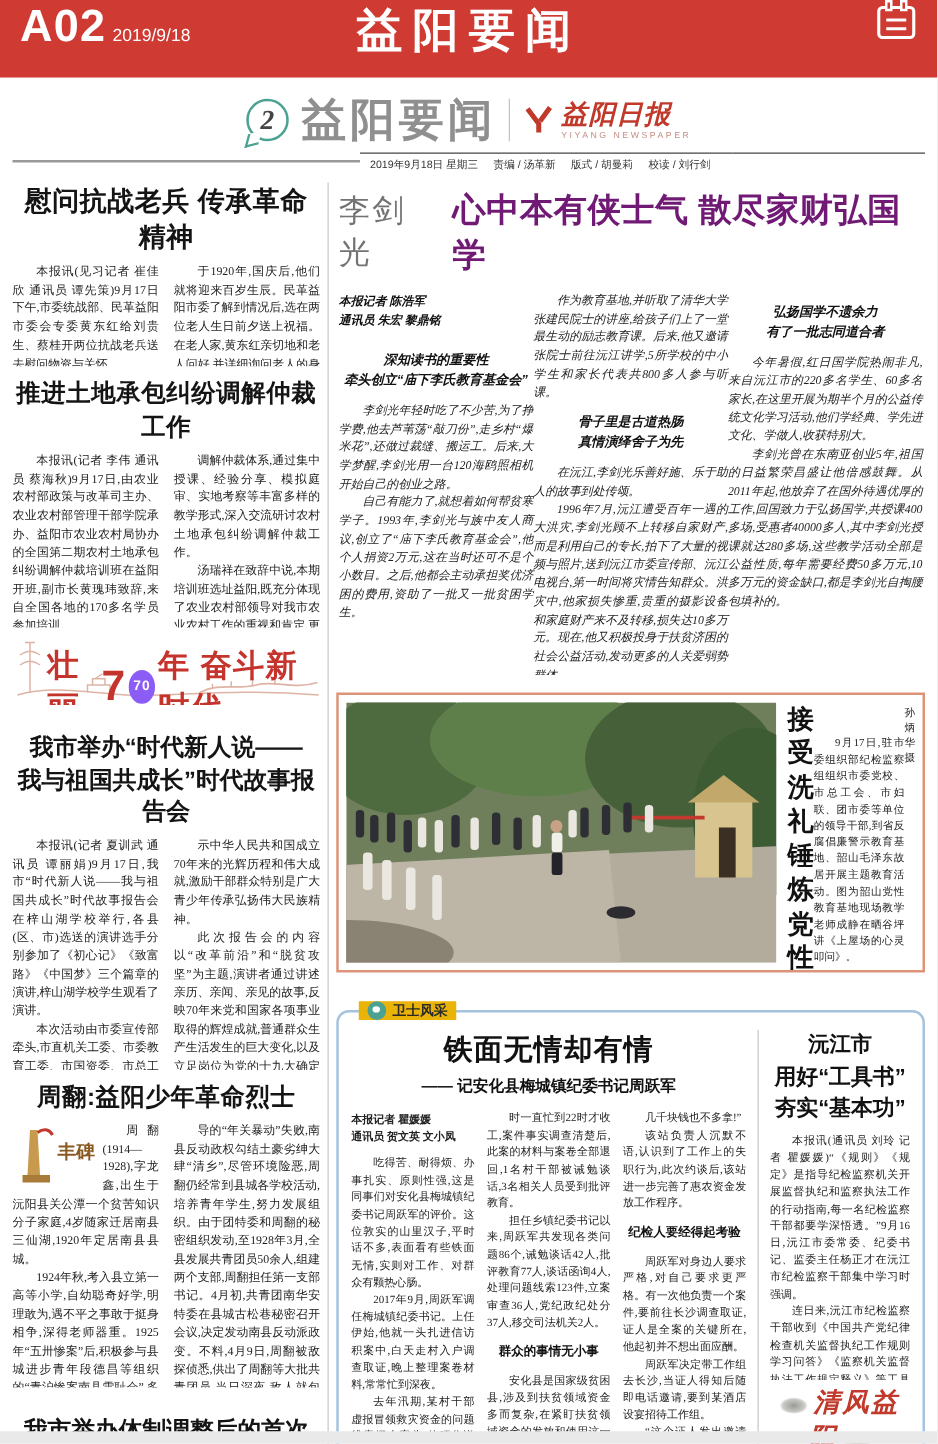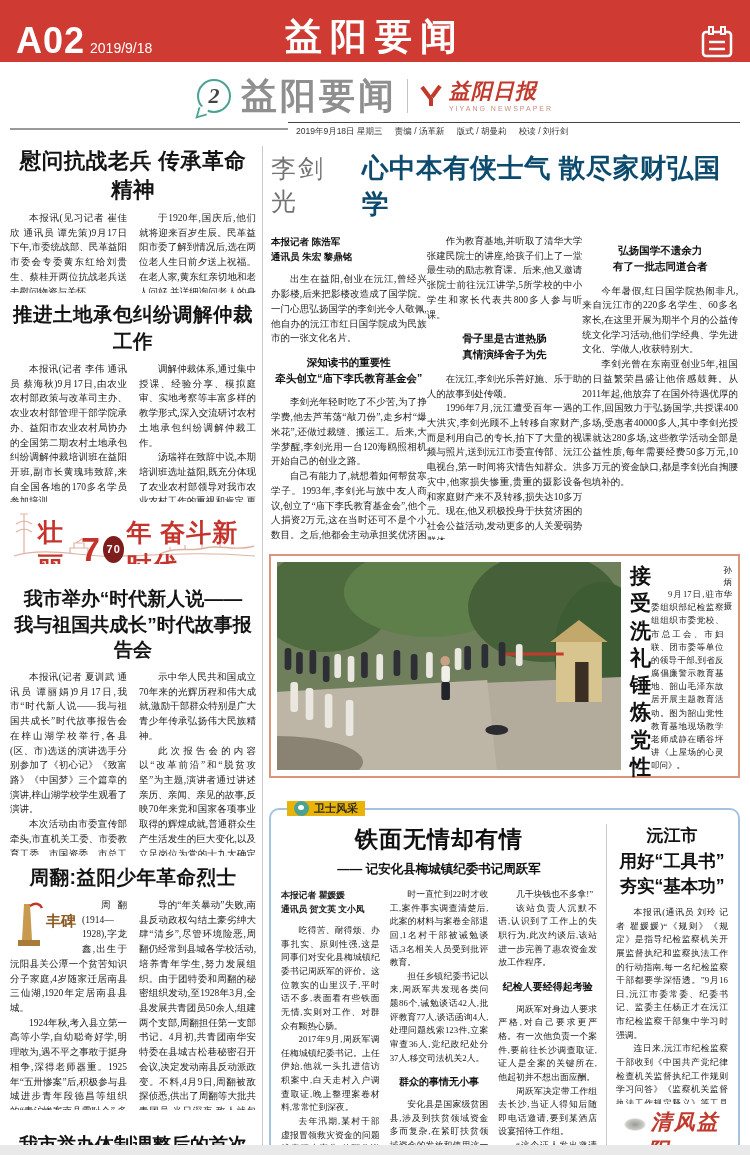--- a/index.html
+++ b/index.html
@@ -1,20 +1,20 @@
 <!DOCTYPE html>
 <html><head>
 <meta charset="utf-8">
 <style>
   * { margin:0; padding:0; box-sizing:border-box; }
   body { background:#d8d8d8; font-family:"Liberation Sans", sans-serif; }
   .page { width:750px; height:1155px; background:#fff; position:relative; margin:0 auto; overflow:hidden; }
 
   
-  .topbar { height:62px; background:#cf3a33; color:#fff; display:flex; align-items:flex-end; padding:0 16px; position:relative; }
+  .topbar { height:62px; background:#cf3a33; color:#fff; display:flex; align-items:flex-start; padding:0 16px; position:relative; }
   .code-wrap { display:flex; align-items:baseline; gap:5px; }
   .page-code { font-size:36px; font-weight:bold; letter-spacing:1px; }
   .page-date { font-size:14px; }
   .topbar-title { position:absolute; left:0; right:0; text-align:center; font-size:37px; font-weight:bold; letter-spacing:8px; }
   .cal-icon { margin-left:auto; position:relative; z-index:2; }
 
   
   .masthead { padding-top:12px; }
   .mast-center { display:flex; align-items:center; justify-content:center; gap:10px; height:44px; }
   .bubble2 { width:34px; height:34px; border:2px solid #4ba293; border-radius:50%; color:#444;
@@ -54,31 +54,31 @@
   .h-a2 { height:140px; }
   .h-a3 { height:186px; }
   .h-a4 { height:212px; } .mb8 { margin-bottom:8px; }
 
   
   .banner70 { position:relative; height:54px; margin:8px 0 10px; overflow:hidden; }
   .banner70 svg { position:absolute; inset:0; }
   .banner-text { position:absolute; left:28px; top:6px; display:flex; align-items:center; gap:2px;
         color:#c5342c; font-weight:bold; font-size:25px; letter-spacing:1px; }
   .banner-7 { font-size:34px; line-height:1; }
-  .banner-circle { width:27px; height:27px; background:#7f1d1d; border-radius:50%; color:#fff;
+  .banner-circle { width:27px; height:27px; background:#8b5cf6; border-radius:50%; color:#fff;
         font-size:11px; display:flex; align-items:center; justify-content:center; font-weight:bold; }
 
   
   .monument { float:left; width:66px; height:52px; margin:2px 6px 2px 0; }
 
   
   .feature-head { display:flex; align-items:baseline; gap:12px; padding:4px 2px 2px; }
   .feature-kicker { font-size:25px; color:#737373; font-weight:500; letter-spacing:2px; }
-  .feature-title { font-size:26.5px; font-weight:bold; color:#0c4a6e; letter-spacing:0.5px; }
-  .feature-cols { display:flex; height:306px; overflow:hidden; margin-top:10px; padding:0 2px; }
+  .feature-title { font-size:26.5px; font-weight:bold; color:#701a75; letter-spacing:0.5px; }
+  .feature-cols { display:flex; height:306px; overflow:hidden; margin-top:10px; padding:0 2px;font-style:italic; }
   .fcol { flex:1; min-width:0; display:flex; flex-direction:column; }
   .byline { font-size:9.5px; font-weight:bold; color:#111; font-family:"Liberation Sans", sans-serif;
         text-indent:0 !important; margin-bottom:8px !important; line-height:1.6 !important; }
   .subhead { font-size:10.5px; font-weight:bold; color:#111; text-align:center; margin:9px 0;
         font-family:"Liberation Sans", sans-serif; line-height:1.5; }
 
   
   .photo-box { border:2px solid #dd9478; margin-top:14px; padding:6px; display:flex; gap:9px; height:224px; }
   .photo { flex:1; min-width:0; }
   .photo svg { width:100%; height:100%; display:block; }
@@ -266,23 +266,20 @@
     <section class="right-area">
 
       <article>
         <div class="feature-head">
           <span class="feature-kicker">李剑光</span>
           <h1 class="feature-title">心中本有侠士气 散尽家财弘国学</h1>
         </div>
         <div class="feature-cols">
           <div class="fcol">
             <p class="byline"><span>本报记者 陈浩军</span><br><span>通讯员 朱宏 黎鼎铭</span></p>
-            <div class="paras">
-                <p>出生在益阳,创业在沅江,曾经兴办影楼,后来把影楼改造成了国学院。一门心思弘扬国学的李剑光令人敬佩,他自办的沅江市红日国学院成为民族市的一张文化名片。</p>
-              </div>
             <h5 class="subhead">
                 <div>深知读书的重要性</div>
                 <div>牵头创立“庙下李氏教育基金会”</div>
               </h5>
             <div class="paras">
                 <p>李剑光年轻时吃了不少苦,为了挣学费,他去芦苇荡“敲刀份”,走乡村“爆米花”,还做过裁缝、搬运工。后来,大学梦醒,李剑光用一台120海鸥照相机开始自己的创业之路。</p>
                 <p>自己有能力了,就想着如何帮贫寒学子。1993年,李剑光与族中友人商议,创立了“庙下李氏教育基金会”,他个人捐资2万元,这在当时还可不是个小数目。之后,他都会主动承担奖优济困的费用,资助了一批又一批贫困学生。</p>
               </div>
           </div>
           <div class="fcol">

